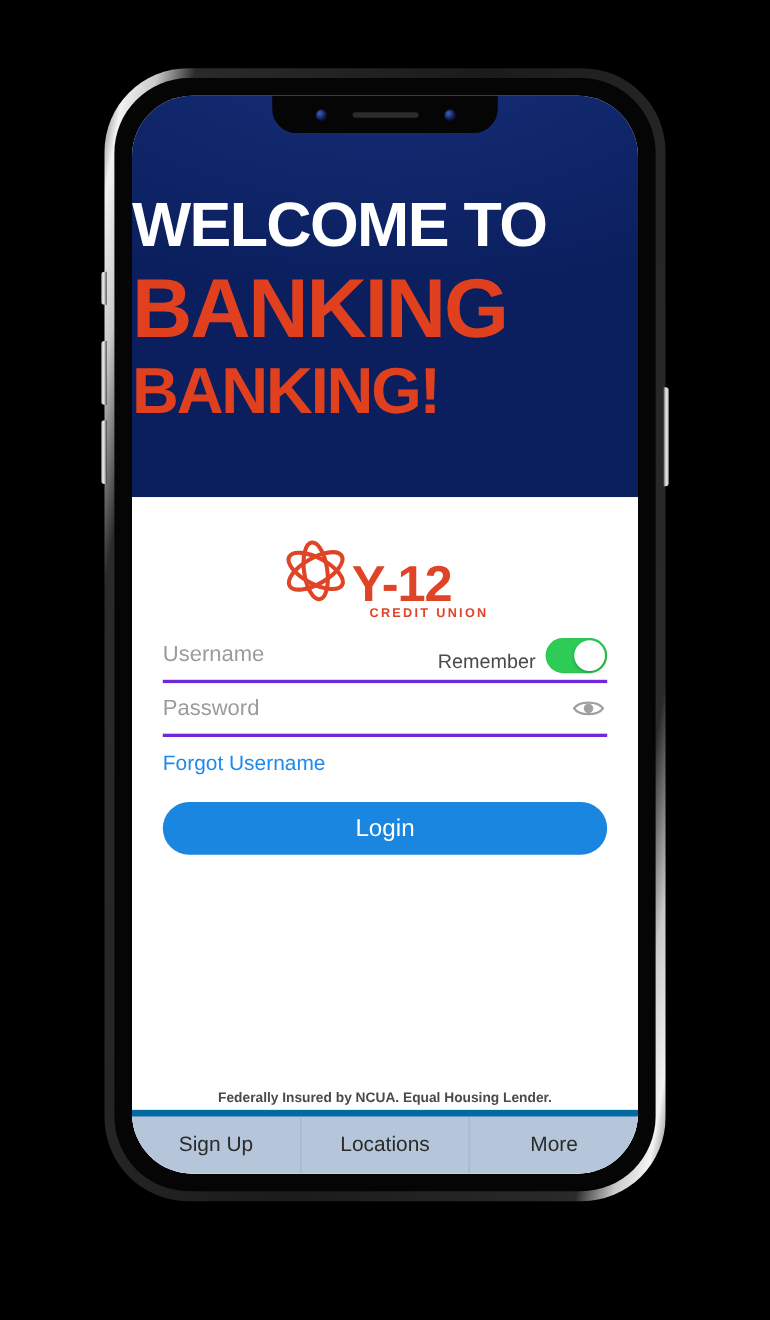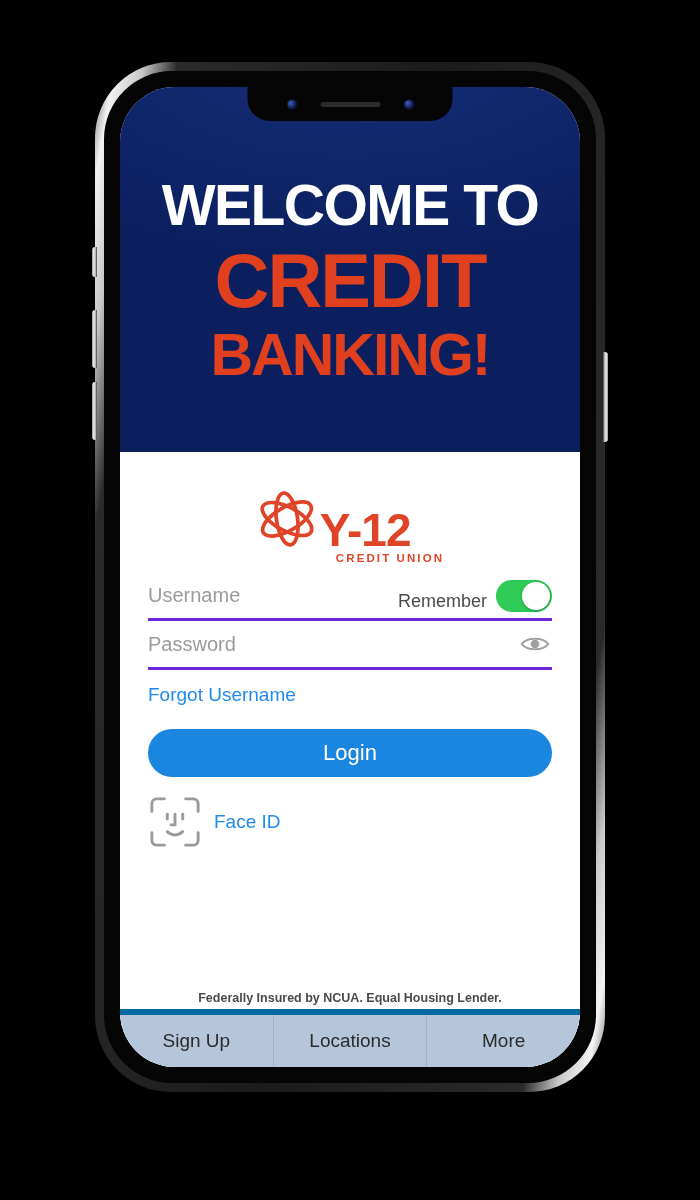--- a/index.html
+++ b/index.html
@@ -62,21 +62,21 @@
     display:flex;flex-direction:column;align-items:center;justify-content:center;
   }
   #banner::before{
     content:"";position:absolute;inset:-40px;
     background:
       linear-gradient(97deg, rgba(255,255,255,.045) 0 1px, transparent 1px 100%) 0 60px/100% 90px repeat-y,
       linear-gradient(83deg, rgba(0,0,0,.10) 0 1px, transparent 1px 100%) 0 25px/100% 120px repeat-y,
       radial-gradient(120% 70% at 50% 0%, rgba(40,70,160,.40), rgba(6,18,52,0) 70%);
     pointer-events:none;
   }
-  #banner-inner{position:relative;z-index:2;width:100%;text-align:center;padding-top:22px;}
+  #banner-inner{position:relative;z-index:2;width:100%;text-align:left;padding-top:22px;}
   #welcome-line{
     color:#fff;font-weight:bold;font-size:57px;line-height:.98;
     letter-spacing:-1.5px;white-space:nowrap;
   }
   .digital-line{
     color:#e1401f;font-weight:bold;line-height:.92;letter-spacing:-2px;white-space:nowrap;
   }
   #digital-line{font-size:76px;margin-top:12px;}
   #banking-line{font-size:59px;margin-top:12px;}
 
@@ -158,21 +158,21 @@
 
       <div id="notch">
         <div class="cam"></div>
         <div id="speaker"></div>
         <div class="cam"></div>
       </div>
 
       <div id="banner">
         <div id="banner-inner">
           <div id="welcome-line">WELCOME TO</div>
-          <div class="digital-line" id="digital-line">CREDIT</div>
+          <div class="digital-line" id="digital-line">BANKING</div>
           <div class="digital-line" id="banking-line">BANKING!</div>
         </div>
       </div>
 
       <div id="login-area">
 
         <div id="logo-row">
           <div id="logo-wrap">
             <svg id="atom-icon" viewBox="0 0 100 100">
               <g fill="none" stroke="#df4427" stroke-width="6">
@@ -207,35 +207,20 @@
               <circle cx="16" cy="10" r="4.6" fill="#a0a0a0"></circle>
             </svg>
           </div>
 
           <div id="forgot-link">
             <div>Forgot Username</div>
           </div>
 
           <button id="login-button">Login</button>
 
-          <div id="faceid-row">
-            <svg id="faceid-icon" viewBox="0 0 56 56">
-              <g fill="none" stroke="#9a9a9a" stroke-width="3" stroke-linecap="round">
-                <path d="M4 17 V9 A5 5 0 0 1 9 4 H17"></path>
-                <path d="M39 4 H47 A5 5 0 0 1 52 9 V17"></path>
-                <path d="M52 39 V47 A5 5 0 0 1 47 52 H39"></path>
-                <path d="M17 52 H9 A5 5 0 0 1 4 47 V39"></path>
-                <path d="M20 20 V25"></path>
-                <path d="M36 20 V25"></path>
-                <path d="M28 20 V31 H24"></path>
-                <path d="M20 38 Q28 45 36 38"></path>
-              </g>
-            </svg>
-            <span id="faceid-label">Face ID</span>
-          </div>
         </div>
 
         <div id="disclaimer">Federally Insured by NCUA. Equal Housing Lender.</div>
 
         <div id="tabbar">
           <div class="tab">Sign Up</div>
           <div class="tab">Locations</div>
           <div class="tab">More</div>
         </div>
 

